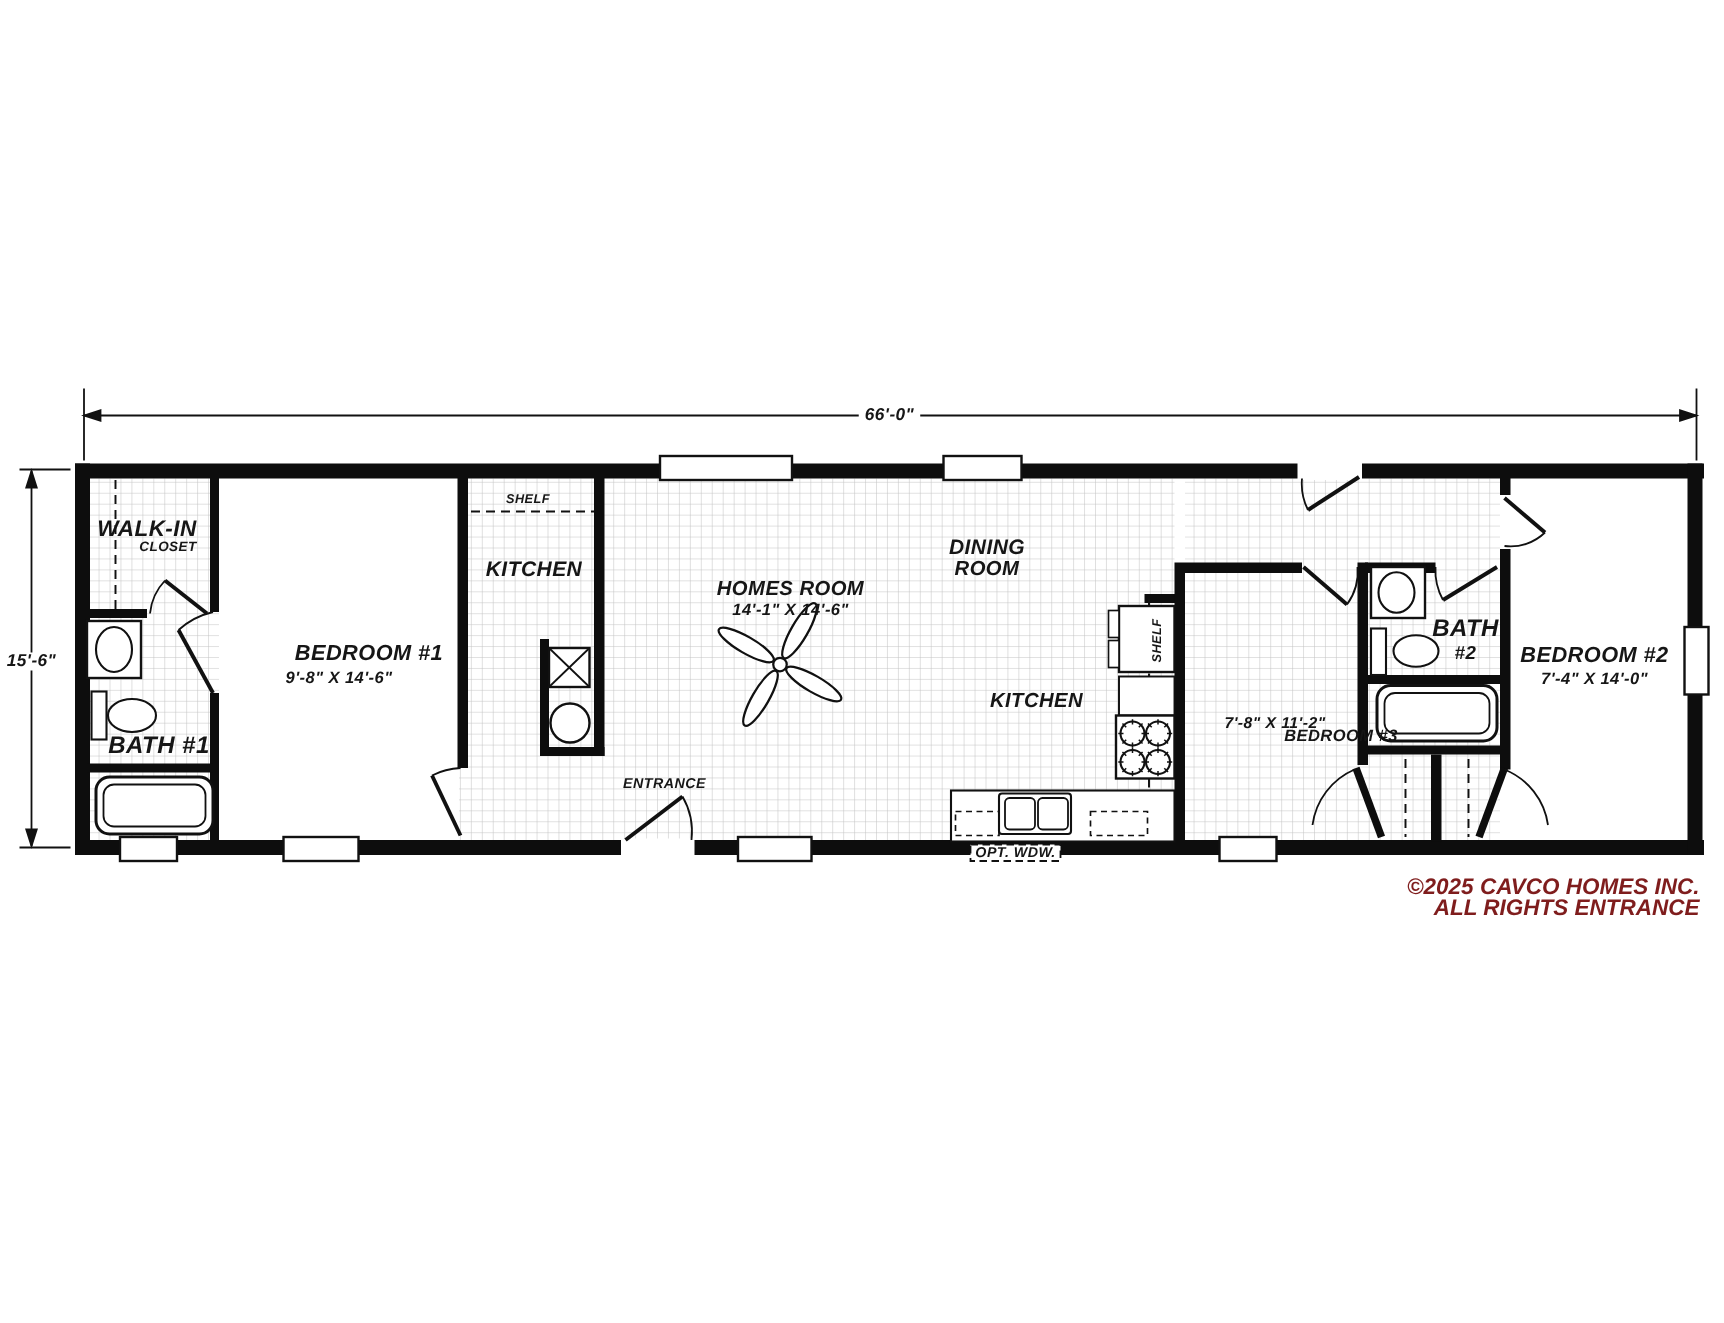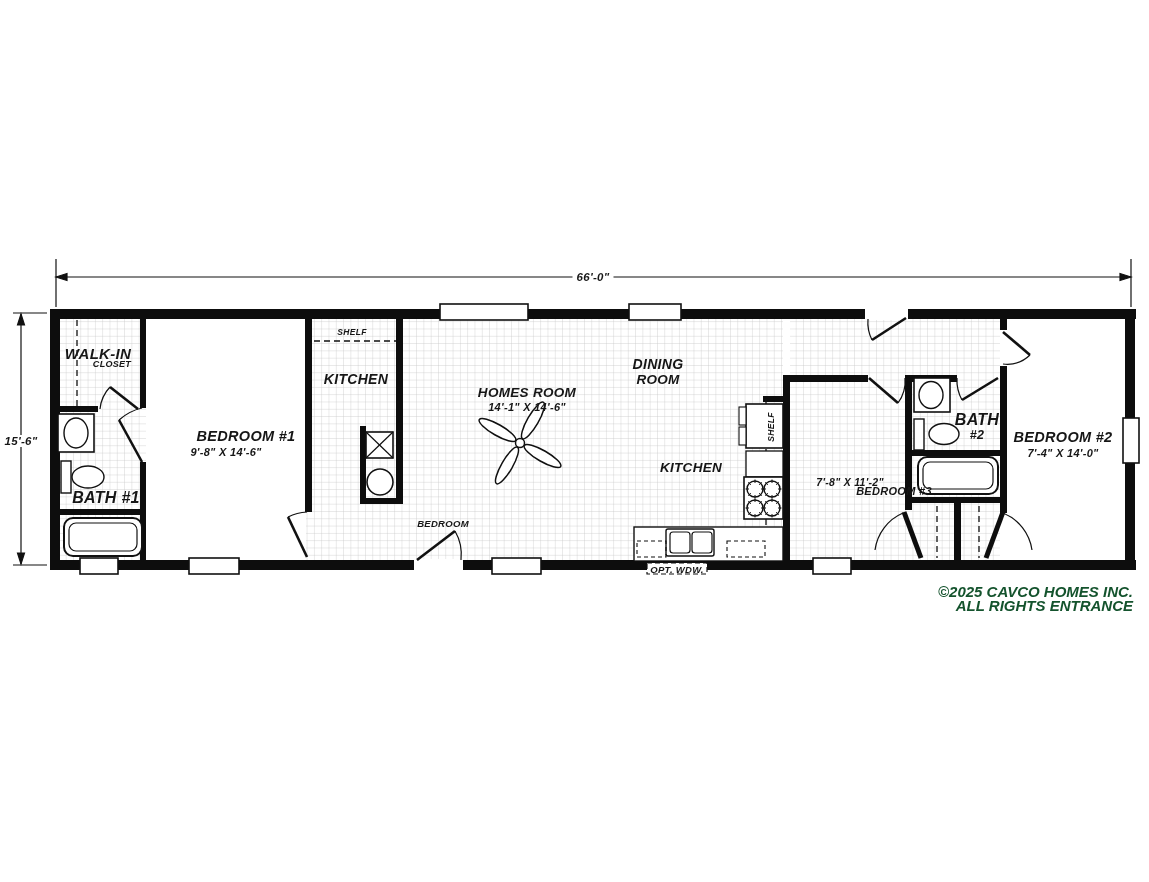--- a/index.html
+++ b/index.html
@@ -5,21 +5,21 @@
   html,body{margin:0;padding:0;background:#fff;}
   .stage{position:relative;width:1149px;height:882px;background:#fff;overflow:hidden;
          font-family:"Liberation Sans",sans-serif;}
   svg{position:absolute;left:0;top:0;}
   .labels{position:absolute;left:0;top:0;width:100%;height:100%;pointer-events:none;}
   .lbl{position:absolute;transform:translate(-50%,-50%);white-space:nowrap;
        font-style:italic;font-weight:bold;color:#161616;letter-spacing:.3px;}
   .lbl.vert{transform:translate(-50%,-50%) rotate(-90deg);}
   .dim{background:#fff;padding:0 4px;}
   .copyright{position:absolute;right:16px;top:585px;text-align:right;
-       font-style:italic;font-weight:bold;color:#14532d;font-size:15px;line-height:14px;}
+       font-style:italic;font-weight:bold;color:#7f1d1d;font-size:15px;line-height:14px;}
 </style>
 </head>
 <body>
 
 <div class="stage">
 
 <svg width="1149" height="882" viewBox="0 0 1149 882">
   <defs>
     <pattern id="tile" width="7.3" height="7.3" patternUnits="userSpaceOnUse">
       <path d="M 7.3 0 L 0 0 0 7.3" fill="none" stroke="#c3c3c3" stroke-width="0.7"></path>
@@ -231,21 +231,21 @@
   <div class="lbl" style="left:527px;top:392px;font-size:13.5px;">HOMES ROOM</div>
   <div class="lbl" style="left:527px;top:407px;font-size:11px;">14'-1" X 14'-6"</div>
 
   <div class="lbl" style="left:658px;top:364px;font-size:14px;">DINING</div>
   <div class="lbl" style="left:658px;top:379px;font-size:13.5px;">ROOM</div>
 
   <div class="lbl" style="left:691px;top:467px;font-size:13.5px;">KITCHEN</div>
   <div class="lbl vert" style="left:771px;top:427px;font-size:8.5px;">SHELF</div>
   <div class="lbl" style="left:677px;top:569px;font-size:9.5px;">OPT. WDW.</div>
 
-  <div class="lbl" style="left:443px;top:523px;font-size:9.5px;">BEDROOM</div>
+  <div class="lbl" style="left:443px;top:523px;font-size:9.5px;">ENTRANCE</div>
 
   <div class="lbl" style="left:850px;top:491px;font-size:11px;margin-left:44px;">BEDROOM #3</div>
   <div class="lbl" style="left:850px;top:482px;font-size:10.5px;">7'-8" X 11'-2"</div>
 
   <div class="lbl" style="left:977px;top:420px;font-size:16px;">BATH</div>
   <div class="lbl" style="left:977px;top:435px;font-size:12.5px;">#2</div>
 
   <div class="lbl" style="left:1063px;top:437px;font-size:14.5px;">BEDROOM #2</div>
   <div class="lbl" style="left:1063px;top:453px;font-size:11px;">7'-4" X 14'-0"</div>
 </div>

